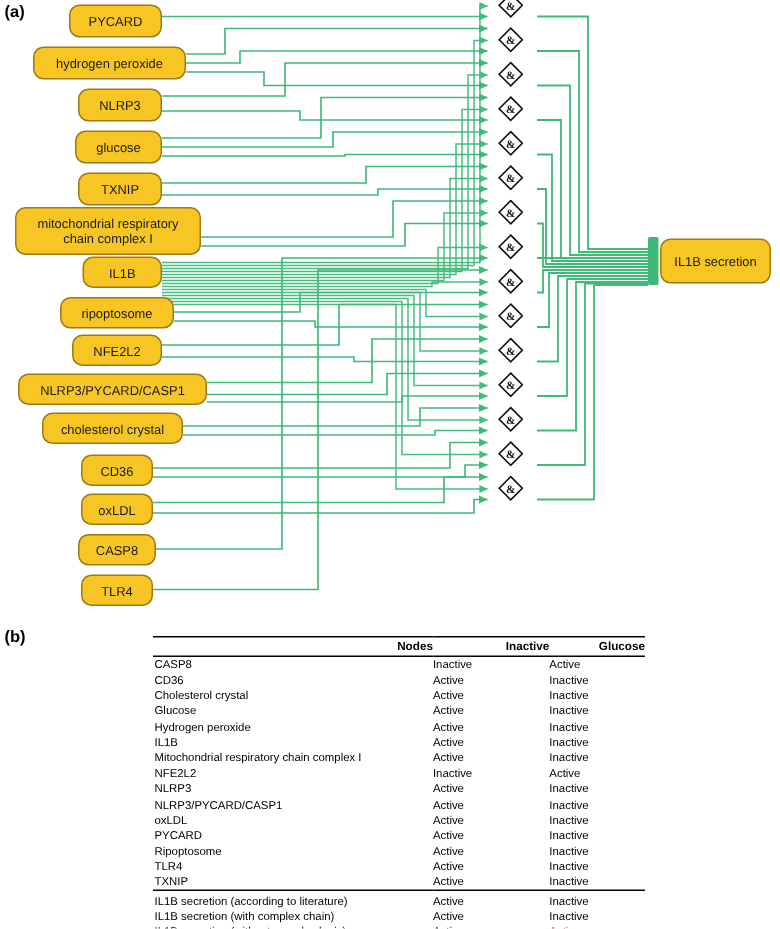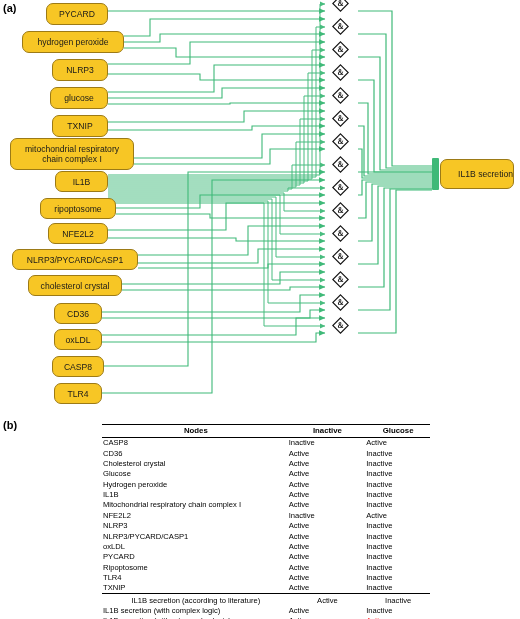--- a/index.html
+++ b/index.html
@@ -13,41 +13,41 @@
   
   #panel-a{position:absolute;left:0;top:0;width:520px;height:412px;}
   #wire-layer{position:absolute;left:0;top:0;width:520px;height:412px;}
 
   .node{position:absolute;background:#F7C625;border:1.4px solid #9C7A16;
         border-radius:7px;display:flex;align-items:center;justify-content:center;
         text-align:center;font-size:8.6px;line-height:10px;color:#1a1a1a;
         box-sizing:border-box;z-index:5;}
   .node.two-line{line-height:10.5px;}
 
-  #node-secretion{background:#F7C625;border:1.4px solid #9C7A16;justify-content:flex-end;}
+  #node-secretion{background:#F7C625;border:1.4px solid #9C7A16;}
 
   
   #merge-bar{position:absolute;left:432px;top:158px;width:7px;height:32px;
              background:#3FB978;z-index:4;border-radius:1px;}
 
   .gate{position:absolute;width:17px;height:17px;z-index:6;}
   .gate svg{display:block;}
 
   
   #panel-b{position:absolute;left:102px;top:424px;width:328px;}
   table{border-collapse:collapse;width:328px;font-size:7.6px;
         font-family:"Liberation Sans","DejaVu Sans",sans-serif;}
-  thead th{text-align:center;font-weight:bold;font-size:7.8px;
+  thead th{text-align:right;font-weight:bold;font-size:7.8px;
            padding:1px 0 1.5px 0;border-top:1.1px solid #000;border-bottom:1.1px solid #000;margin-top:32px;}
   tbody td{padding:0.7px 0;font-size:7.6px;white-space:nowrap;}
   td.c-node{width:186px;padding-left:1px;}
   td.c-dis{width:78px;}
   td.c-hea{width:64px;}
   th.c-node{padding-left:1px;}
-  tr.sep-top td{border-top:1.1px solid #000;padding-top:1.6px;text-align:center;}
+  tr.sep-top td{border-top:1.1px solid #000;padding-top:1.6px;}
   tbody tr:last-child td{padding-bottom:1.6px;}
   .val-red{color:#FF2020;}
 </style>
 </head>
 <body>
 
 <div id="panel-a">
   <div class="panel-label" id="label-a">(a)</div>
 
   <svg id="wire-layer" viewBox="0 0 520 412">
@@ -368,21 +368,21 @@
           <td class="c-node">TXNIP</td>
           <td class="c-dis">Active</td>
           <td class="c-hea">Inactive</td>
         </tr>
       <tr class="sep-top">
           <td class="c-node">IL1B secretion (according to literature)</td>
           <td class="c-dis">Active</td>
           <td class="c-hea">Inactive</td>
         </tr>
       <tr>
-          <td class="c-node">IL1B secretion (with complex logic)</td>
+          <td class="c-node">IL1B secretion (with complex chain)</td>
           <td class="c-dis">Active</td>
           <td class="c-hea">Inactive</td>
         </tr>
       <tr>
           <td class="c-node">IL1B secretion (without complex logic)</td>
           <td class="c-dis">Active</td>
           <td class="c-hea val-red">Active</td>
         </tr>
     </tbody>
   </table>

